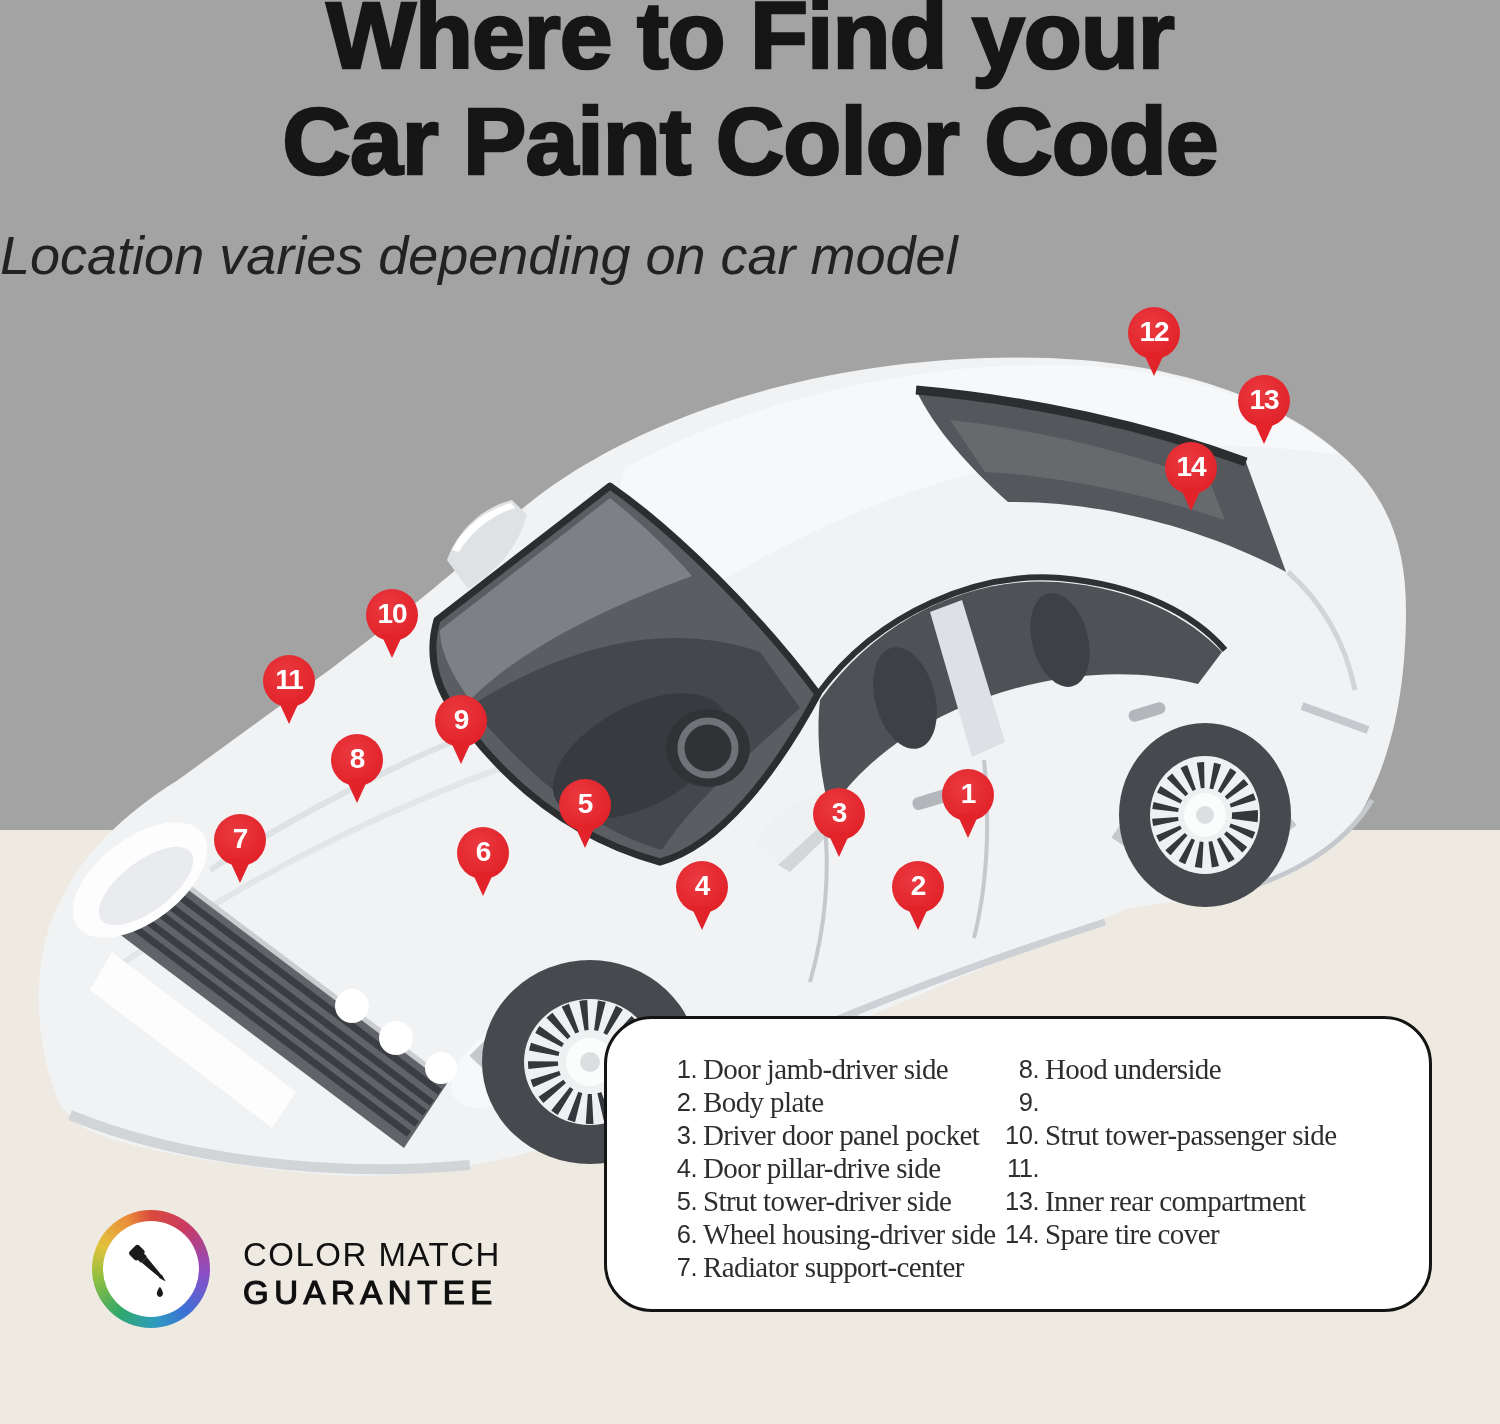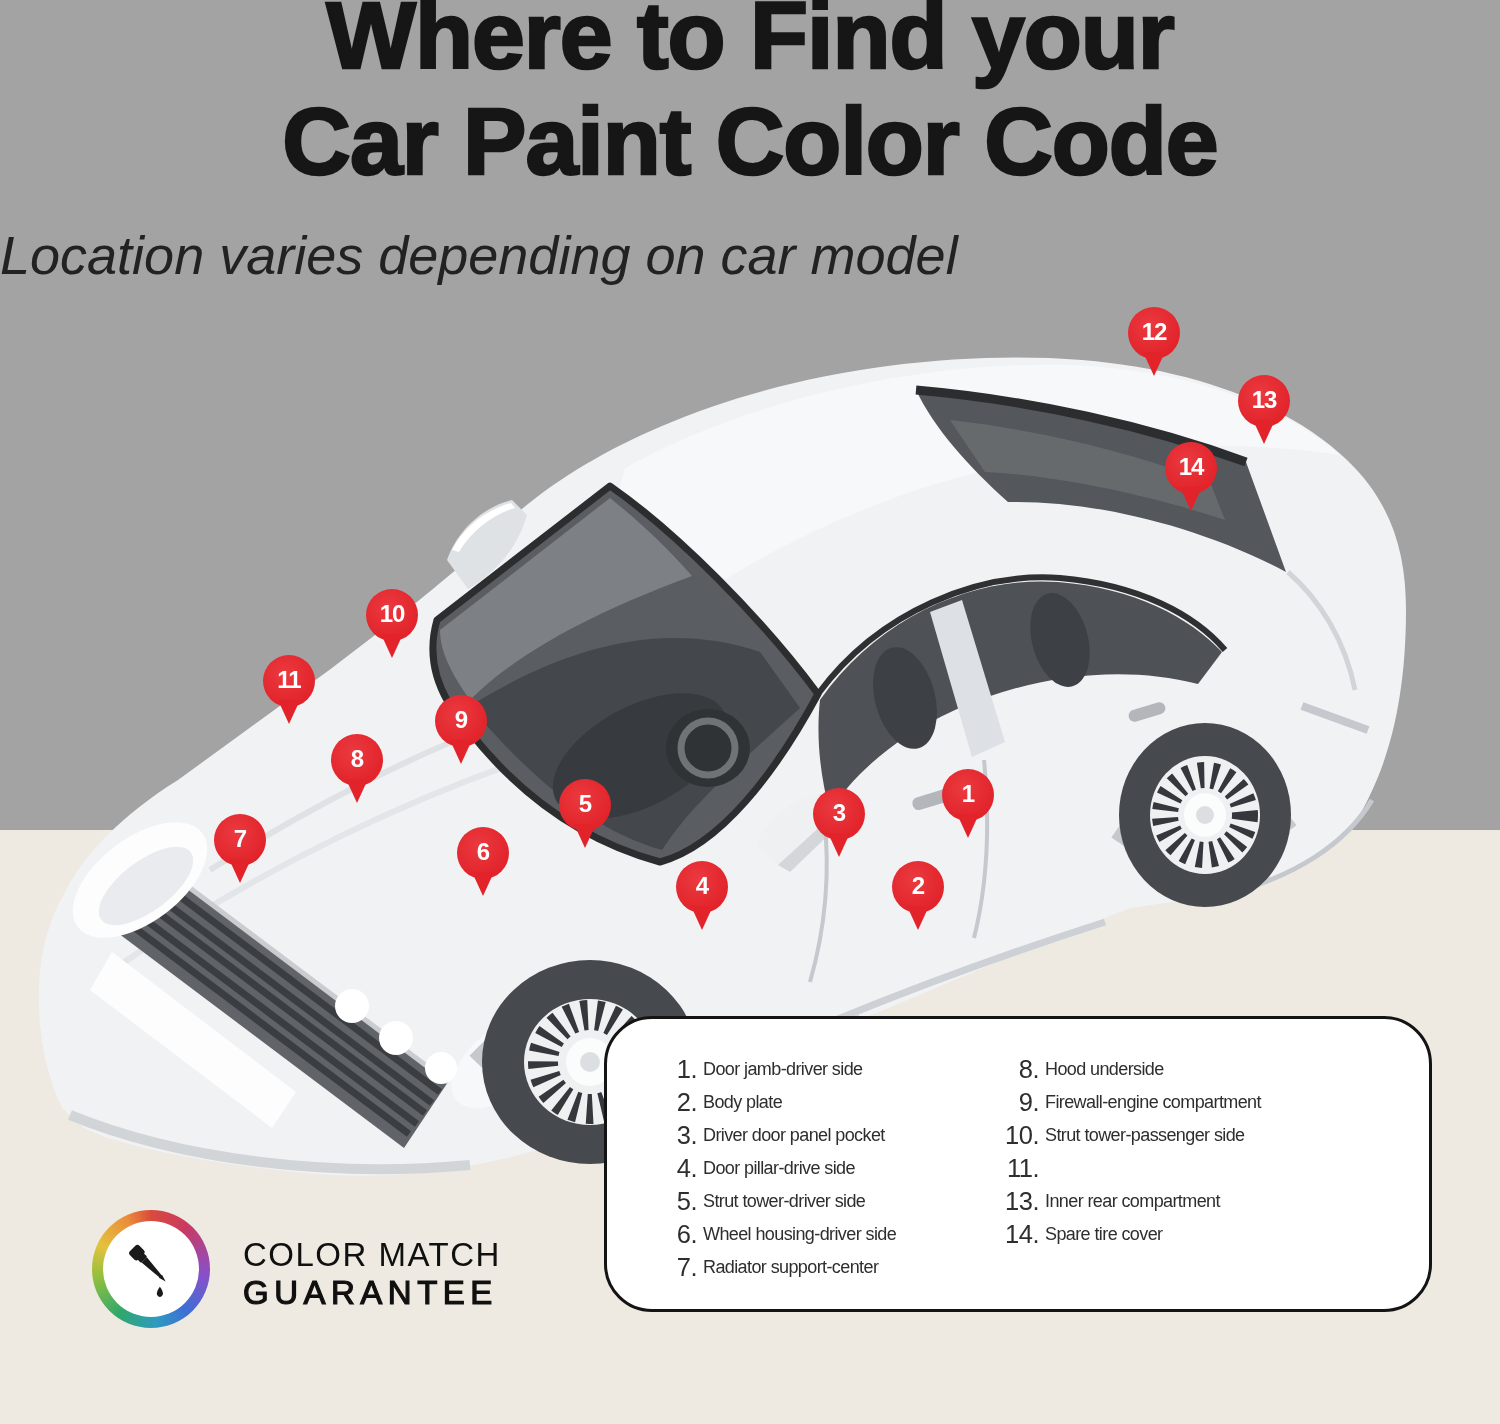--- a/index.html
+++ b/index.html
@@ -15,31 +15,31 @@
   .subtitle{position:absolute;left:0;top:224px;width:1500px;text-align:left;
          font-style:italic;font-size:54px;color:#222;margin:0;}
 
   
   .pin{position:absolute;width:52px;height:52px;border-radius:50%;
        background:radial-gradient(circle at 42% 36%, #ea3a40, var(--pin-red,#e2232a) 72%);
        display:flex;align-items:center;justify-content:center;z-index:30;}
   .pin::after{content:"";position:absolute;left:50%;top:45px;transform:translateX(-50%);
        width:0;height:0;border-left:11px solid transparent;border-right:11px solid transparent;
        border-top:24px solid var(--pin-red,#e2232a);}
-  .pin span{color:#fff;font-weight:700;font-size:24px;letter-spacing:-1px;transform:translateY(-1px);}
+  .pin span{color:#fff;font-weight:700;font-size:28px;letter-spacing:-1px;transform:translateY(-1px);}
 
   
   .legend{position:absolute;left:604px;top:1016px;width:828px;height:296px;background:#ffffff;
           border:3px solid #141414;border-radius:48px;box-sizing:border-box;z-index:20;}
   .lcol{position:absolute;top:34px;}
   .lcol1{left:46px;width:340px;}
   .lcol2{left:388px;width:410px;}
   .lrow{display:flex;height:33px;align-items:center;}
   .lnum{width:44px;text-align:right;font-size:25.5px;color:#2e2e2e;letter-spacing:-0.5px;flex:none;}
-  .llbl{margin-left:6px;font-size:18px;color:#2e2e2e;letter-spacing:-0.6px;white-space:nowrap;}
+  .llbl{margin-left:6px;font-size:29px;color:#2e2e2e;letter-spacing:-0.6px;white-space:nowrap;font-family:Liberation Serif, serif;}
 
   
   .badge-ring{position:absolute;left:92px;top:1210px;width:118px;height:118px;border-radius:50%;z-index:20;
       background:conic-gradient(from 0deg,#d94a3c,#c93a62 40deg,#8a4fc8 95deg,#3d6fd6 140deg,#2f9bbf 175deg,#2fa86b 215deg,#8fbf3f 260deg,#e3c23c 295deg,#eb8c3a 335deg,#d94a3c 360deg);}
   .badge-ring .inner{position:absolute;inset:11px;border-radius:50%;background:#ffffff;
       display:flex;align-items:center;justify-content:center;}
   .badge-text{position:absolute;left:243px;top:1236px;z-index:20;color:#101010;}
   .badge-text .l1{font-size:33px;font-weight:400;letter-spacing:1.5px;}
   .badge-text .l2{font-size:33px;font-weight:400;letter-spacing:5.5px;-webkit-text-stroke:1.2px #101010;}
 </style>
@@ -231,21 +231,20 @@
           <span class="llbl">Radiator support-center</span>
         </div>
     </div>
     <div class="lcol lcol2">
       <div class="lrow">
           <span class="lnum">8.</span>
           <span class="llbl">Hood underside</span>
         </div>
       <div class="lrow">
           <span class="lnum">9.</span>
-          <span class="llbl">Firewall-engine compartment</span>
         </div>
       <div class="lrow">
           <span class="lnum">10.</span>
           <span class="llbl">Strut tower-passenger side</span>
         </div>
       <div class="lrow">
           <span class="lnum">11.</span>
         </div>
       <div class="lrow">
           <span class="lnum">13.</span>

